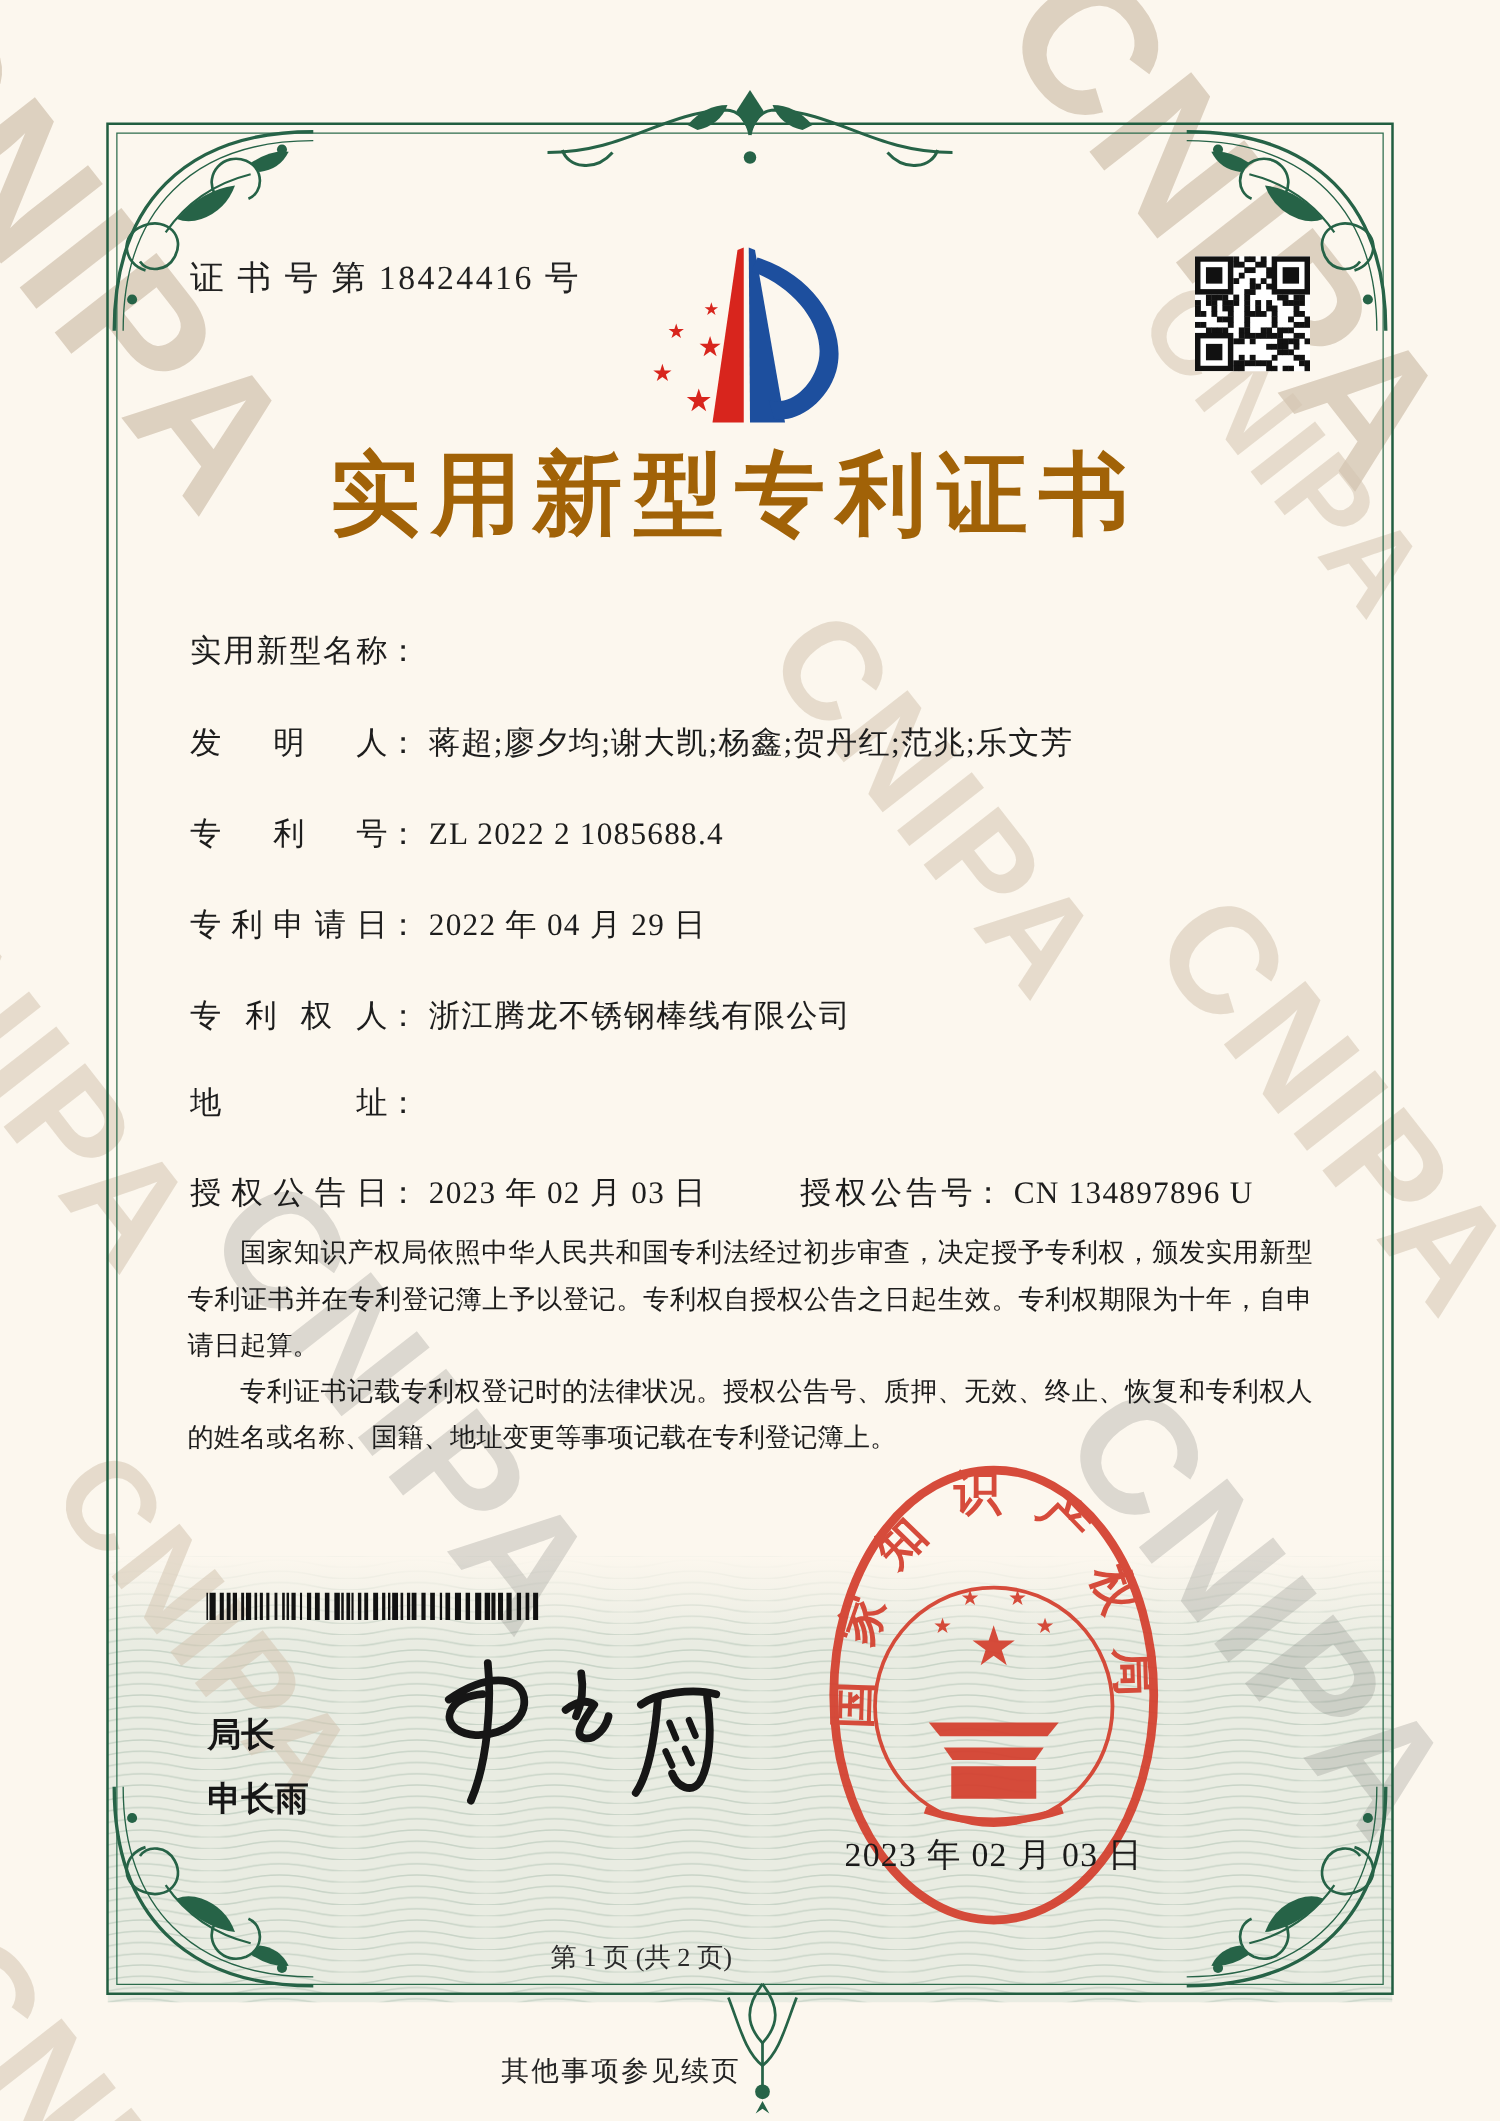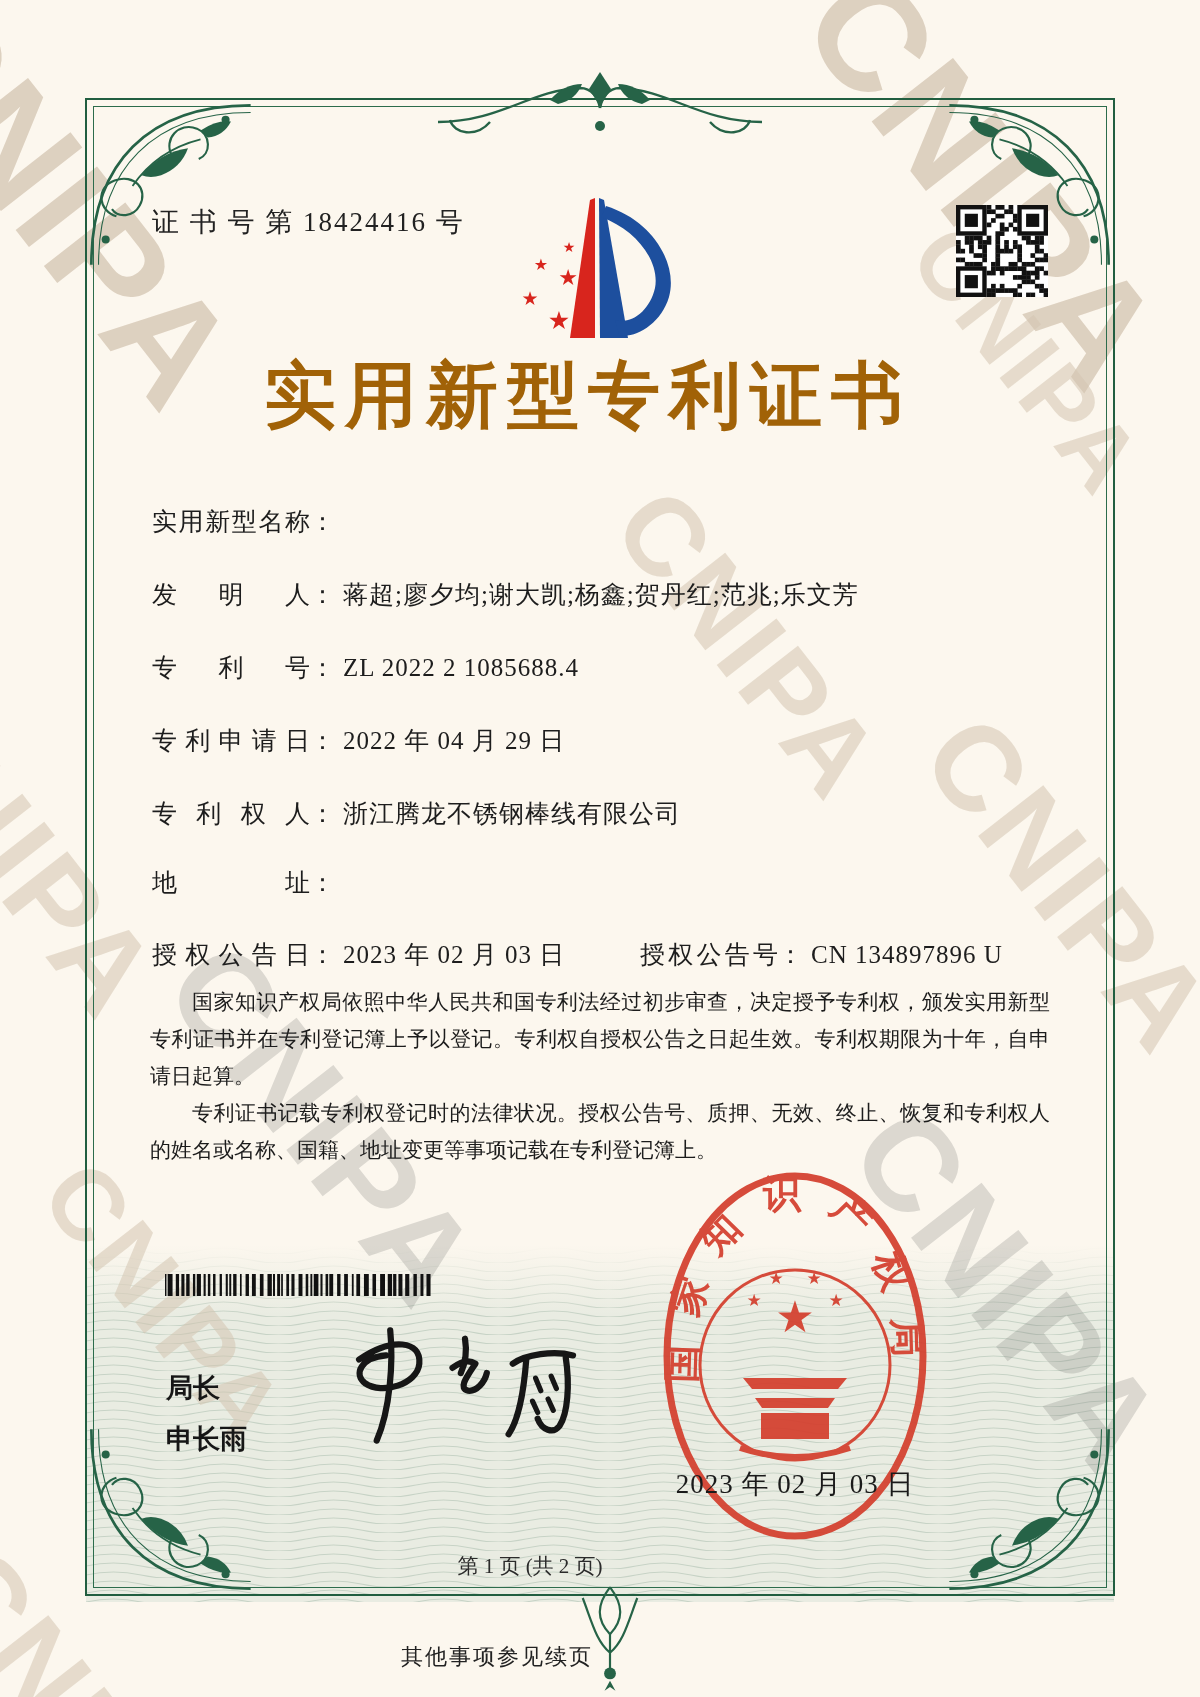--- a/index.html
+++ b/index.html
@@ -49,21 +49,21 @@
   .barcode{position:absolute;left:165px;top:1274px;z-index:4;}
 
   .sig-label{position:absolute;left:166px;font-size:27px;font-weight:bold;
       font-family:"Liberation Sans","DejaVu Sans",sans-serif;color:#161616;z-index:4;text-align:right;}
   .sig-script{position:absolute;left:330px;top:1318px;z-index:4;}
 
   .seal{position:absolute;left:648px;top:1160px;z-index:5;opacity:0.93;}
   .seal-date{position:absolute;left:648px;top:1466px;width:294px;text-align:center;
       font-size:27px;color:#1a1a1a;letter-spacing:1px;z-index:6;}
 
-  .page-info{position:absolute;left:420px;top:1552px;width:220px;text-align:center;
+  .page-info{position:absolute;left:403px;top:1552px;width:220px;text-align:center;
       font-size:21px;color:#2b2b2b;z-index:4;}
   .cont-note{position:absolute;left:401px;top:1642px;font-size:22px;color:#222;
       letter-spacing:2px;z-index:4;}
 </style>
 </head>
 <body>
 
 <div class="page">
 
   <div class="wm wm-strong" style="left:-20px;top:-40px;font-size:150px;">CNIPA</div>

